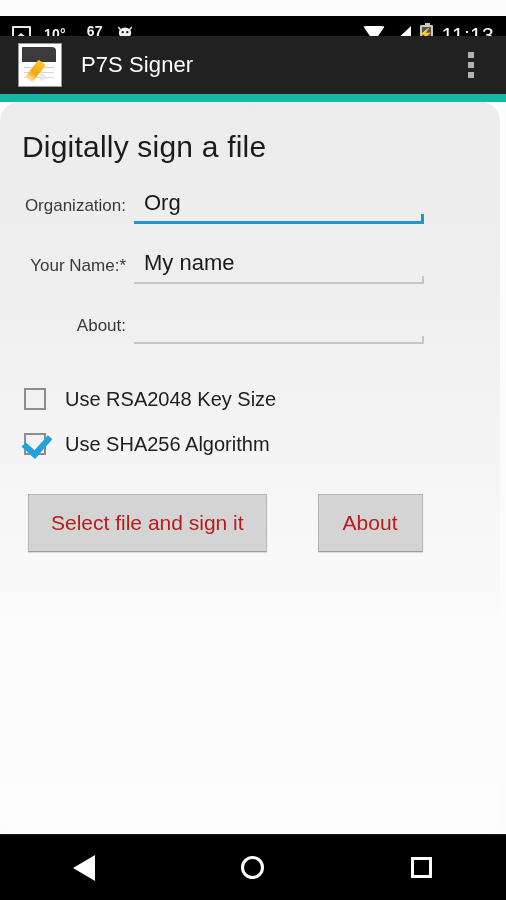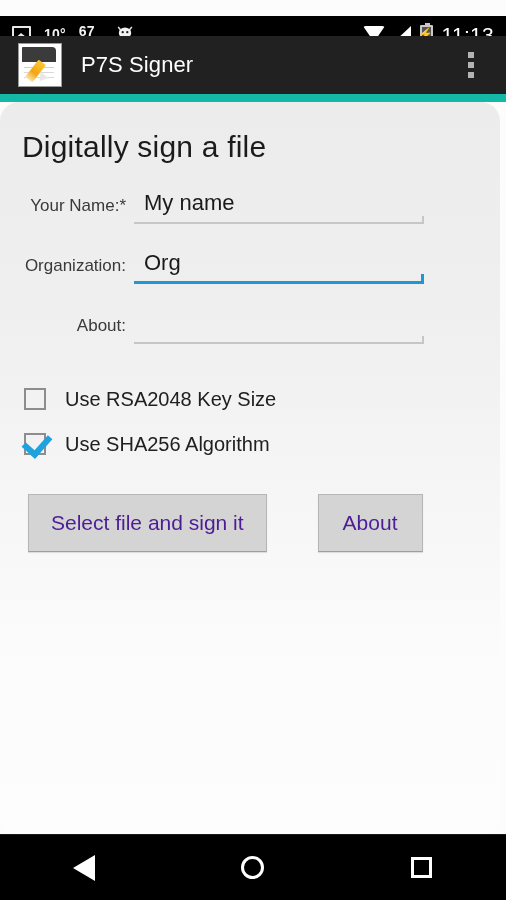--- a/index.html
+++ b/index.html
@@ -45,21 +45,21 @@
     border-bottom: 7px solid #e8e8e8;
   }
   .photo-icon::before {
     content: ""; position: absolute; right: 1px; bottom: 0;
     width: 0; height: 0;
     border-left: 5px solid transparent; border-right: 5px solid transparent;
     border-bottom: 5px solid #e8e8e8;
   }
 
   
-  .meter { display: flex; flex-direction: column; align-items: flex-start; gap: 2px; }
+  .meter { display: flex; flex-direction: column; align-items: flex-end; gap: 2px; }
   .meter-track { width: 24px; height: 5px; background: #8a8a8a; }
   .meter-fill { height: 5px; background: #35a4dd; }
 
   
   .bug-icon { width: 18px; height: 19px; position: relative; }
 
   
   .wifi-icon {
     width: 0; height: 0;
     border-left: 11px solid transparent;
@@ -206,21 +206,21 @@
     font-size: 20px; color: #202020; margin-left: 19px; line-height: 1;
   }
 
   
   #button-row { margin-top: 39px; padding-left: 28px; display: flex; }
   .btn {
     background: #d4d4d4;
     border: 1px solid #b6b6b6;
     border-bottom-color: #9e9e9e;
     box-shadow: 0 1px 1px rgba(0,0,0,.10);
-    color: #4c1d95; font-size: 21px;
+    color: #b91c1c; font-size: 21px;
     padding: 14px 22px;
     font-family: "Liberation Sans", sans-serif;
     cursor: pointer; white-space: nowrap;
     line-height: 1.35;
   }
   #about-button { margin-left: 51px; padding-left: 24px; padding-right: 24px; }
 
   
   #nav-bar {
     position: absolute; left: 0; bottom: 0;
@@ -291,36 +291,36 @@
     <div id="overflow-menu">
       <i></i>
       <i></i>
       <i></i>
     </div>
   </div>
 
   <div id="content">
     <h1 id="page-title">Digitally sign a file</h1>
 
+    <div class="field-row focused" id="field-org">
+      <div class="field-label">Organization:</div>
+      <div class="field-input">
+        <span class="field-value">Org</span>
+        <span class="field-underline"></span>
+      </div>
+    </div>
+
     <div class="field-row" id="field-name">
       <div class="field-label">Your Name:*</div>
       <div class="field-input">
         <span class="field-value">My name</span>
         <span class="field-underline"></span>
       </div>
     </div>
 
-    <div class="field-row focused" id="field-org">
-      <div class="field-label">Organization:</div>
-      <div class="field-input">
-        <span class="field-value">Org</span>
-        <span class="field-underline"></span>
-      </div>
-    </div>
-
     <div class="field-row" id="field-email">
       <div class="field-label">About:</div>
       <div class="field-input">
         <span class="field-value"></span>
         <span class="field-underline"></span>
       </div>
     </div>
 
     <div id="checkbox-group">
       <div class="checkbox-row" id="cb-rsa">

